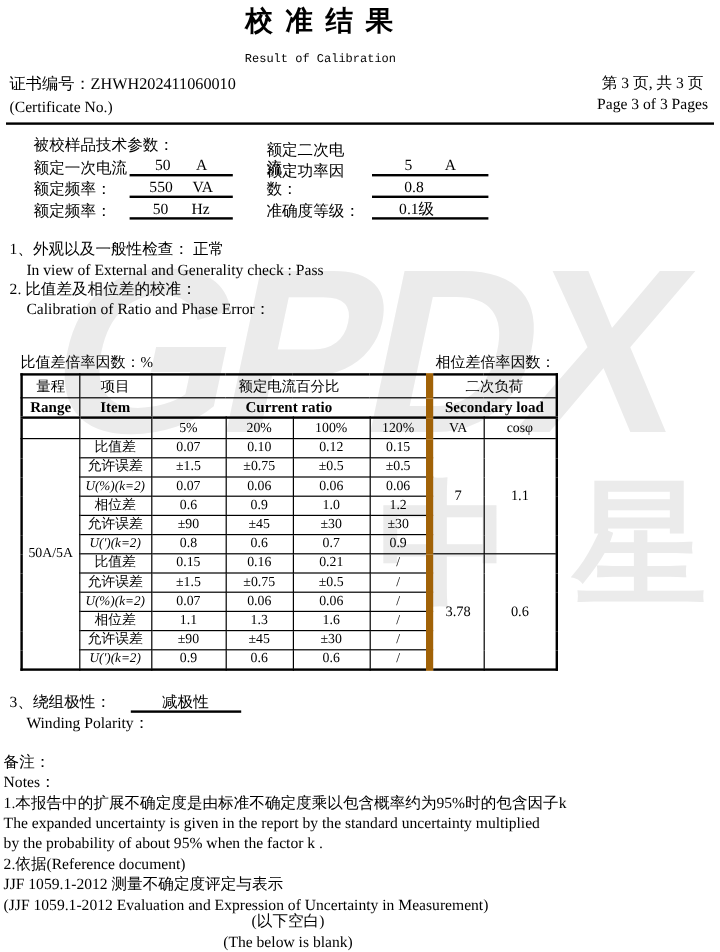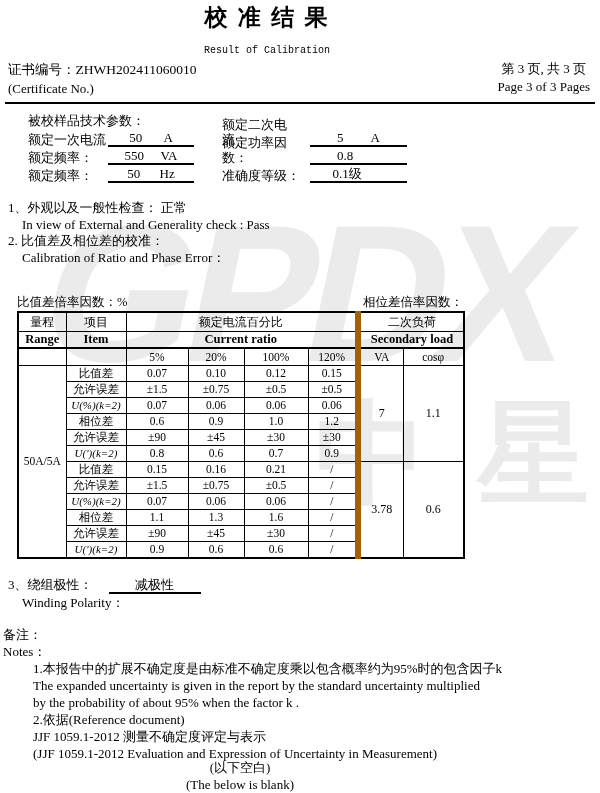--- a/index.html
+++ b/index.html
@@ -66,21 +66,21 @@
   }
   table.cal tr.h1 td { height:18px; font-size:12px; }
   table.cal tr.h2 td { height:15px; font-size:12.5px; font-weight:bold; border-bottom:2px solid #000; }
   table.cal tr.h3 td { height:16px; }
   table.cal td.bl2 { border-left:6px solid #a16207; }
   table.cal td.u-cell { font-style:italic; font-size:11px; }
   table.cal td.load-val { font-size:12px; }
 
   
   .notes { position:absolute; top:626px; left:3px; right:3px; font-size:13px; line-height:17px; }
-  .notes .indent { margin-left:30px; }
+  .notes .indent { }
   .blank-block { position:absolute; top:759px; left:0; width:480px; text-align:center; font-size:13px; line-height:17px; }
 </style>
 </head>
 <body>
 
 <div class="page">
 
   <div class="wm wm-letters">GPDX</div>
   <div class="wm wm-chars">中星</div>
 

